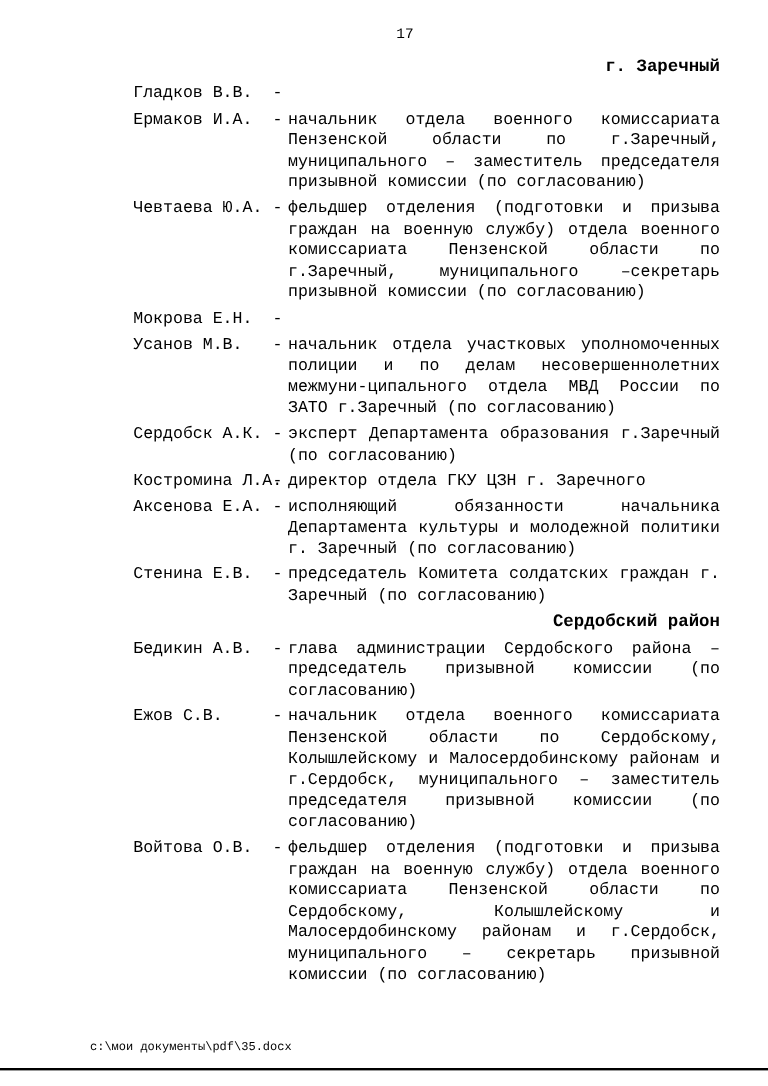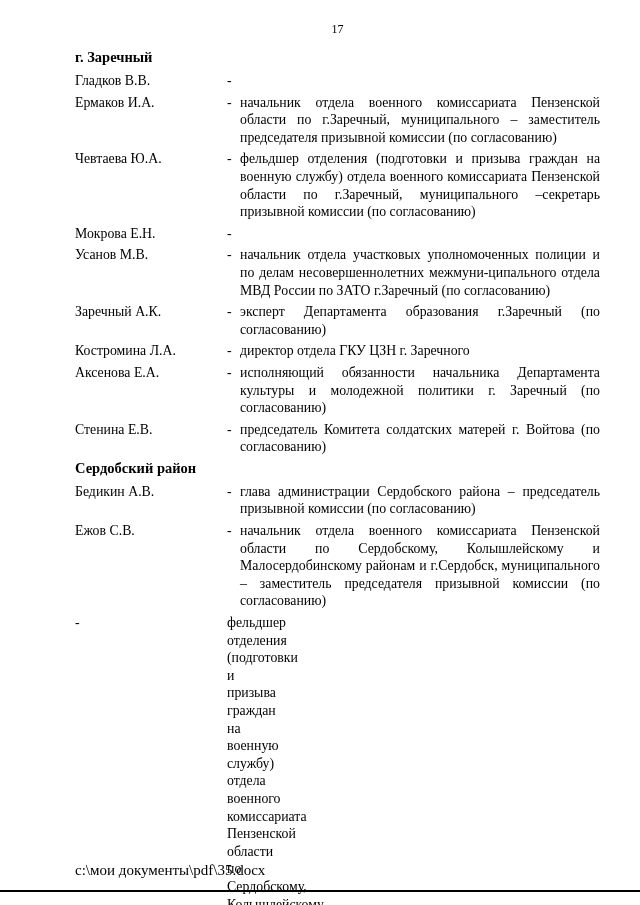--- a/index.html
+++ b/index.html
@@ -1,30 +1,30 @@
 <!DOCTYPE html>
 <html><head>
 <meta charset="utf-8">
 <style>
   html,body{margin:0;padding:0;}
   body{
     width:640px;height:905px;background:#ffffff;color:#000000;
     font-family:"Liberation Serif", serif;position:relative;overflow:hidden;
   }
-  .page{position:absolute;inset:0;padding:22px 40px 0 75px;box-sizing:border-box;}
+  .page{position:absolute;inset:0;padding:22px 40px 0 75px;box-sizing:border-box;font-family:Liberation Mono, monospace;}
   .page-number{text-align:center;font-size:12px;margin-bottom:12px;}
-  .heading{text-align:left;font-weight:bold;font-size:14.5px;margin:2px 0 6px 0;}
+  .heading{text-align:right;font-weight:bold;font-size:14.5px;margin:2px 0 6px 0;}
   .entry{
     display:grid;grid-template-columns:152px 13px 1fr;
     font-size:13.8px;line-height:17.6px;margin-bottom:4px;
   }
-  .entry .name{white-space:nowrap;}
+  .entry .name{white-space:nowrap;margin-left:36px;}
   .entry .dash{text-align:left;}
   .entry .desc{text-align:justify;}
-  .footer{position:absolute;left:75px;bottom:26px;font-size:15px;}
+  .footer{position:absolute;left:75px;bottom:26px;font-size:10px;}
   .bottom-line{position:absolute;left:0;right:0;bottom:13px;border-top:2px solid #000;}
 </style>
 </head>
 <body>
 
 <div class="page">
 
   <div class="page-number">17</div>
 
   <div class="section">
@@ -52,60 +52,61 @@
       <div class="dash">-</div>
     </div>
 
     <div class="entry">
       <div class="name">Усанов М.В.</div>
       <div class="dash">-</div>
       <div class="desc">начальник отдела участковых уполномоченных полиции и по делам несовершеннолетних межмуни-ципального отдела МВД России по ЗАТО г.Заречный (по согласованию)</div>
     </div>
 
     <div class="entry">
-      <div class="name">Заречный А.К.</div>
+      <div class="name">Сердобск А.К.</div>
       <div class="dash">-</div>
       <div class="desc">эксперт Департамента образования г.Заречный (по согласованию)</div>
     </div>
 
     <div class="entry">
       <div class="name">Костромина Л.А.</div>
       <div class="dash">-</div>
       <div class="desc">директор отдела ГКУ ЦЗН г. Заречного</div>
     </div>
 
     <div class="entry">
       <div class="name">Аксенова Е.А.</div>
       <div class="dash">-</div>
       <div class="desc">исполняющий обязанности начальника Департамента культуры и молодежной политики г. Заречный (по согласованию)</div>
     </div>
 
     <div class="entry">
       <div class="name">Стенина Е.В.</div>
       <div class="dash">-</div>
-      <div class="desc">председатель Комитета солдатских матерей г. Войтова (по согласованию)</div>
+      <div class="desc">председатель Комитета солдатских граждан г. Заречный (по согласованию)</div>
     </div>
   </div>
 
   <div class="section">
     <div class="heading">Сердобский район</div>
 
     <div class="entry">
       <div class="name">Бедикин А.В.</div>
       <div class="dash">-</div>
       <div class="desc">глава администрации Сердобского района – председатель призывной комиссии (по согласованию)</div>
     </div>
 
     <div class="entry">
       <div class="name">Ежов С.В.</div>
       <div class="dash">-</div>
       <div class="desc">начальник отдела военного комиссариата Пензенской области по Сердобскому, Колышлейскому и Малосердобинскому районам и г.Сердобск, муниципального – заместитель председателя призывной комиссии (по согласованию)</div>
     </div>
 
     <div class="entry">
+      <div class="name">Войтова О.В.</div>
       <div class="dash">-</div>
       <div class="desc">фельдшер отделения (подготовки и призыва граждан на военную службу) отдела военного комиссариата Пензенской области по Сердобскому, Колышлейскому и Малосердобинскому районам и г.Сердобск, муниципального – секретарь призывной комиссии (по согласованию)</div>
     </div>
   </div>
 
   <div class="footer">с:\мои документы\pdf\35.docx</div>
   <div class="bottom-line"></div>
 
 </div>
 

